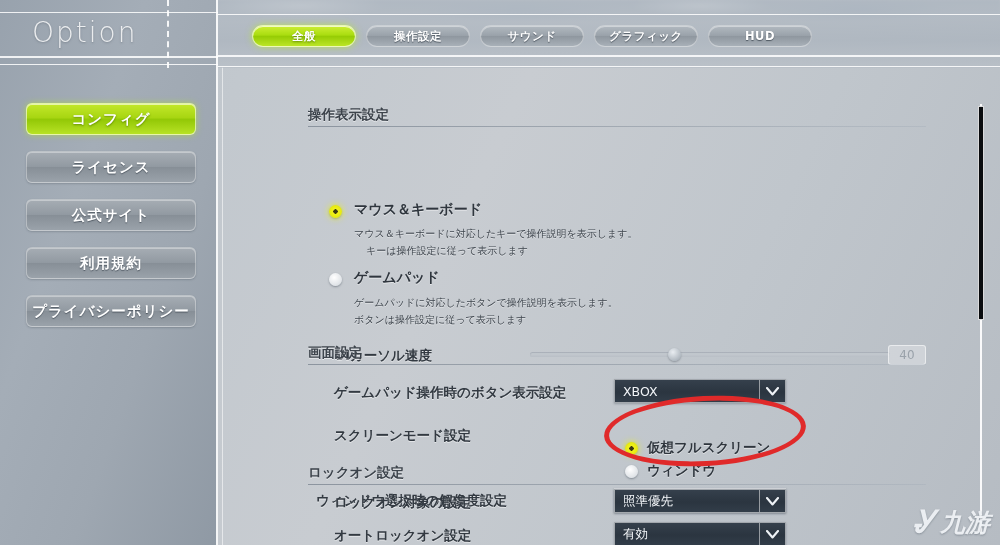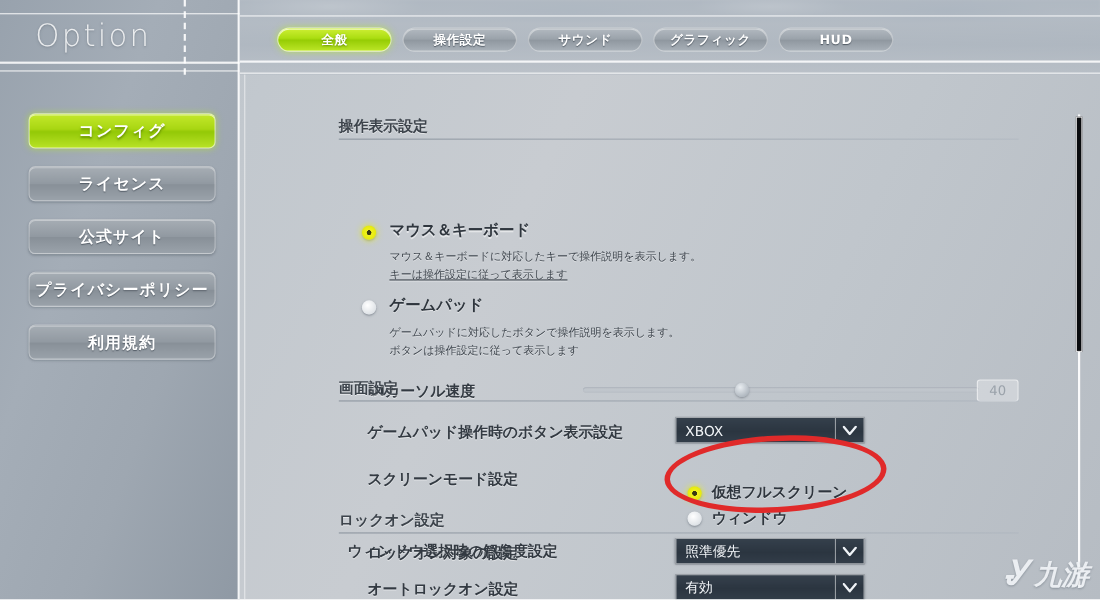--- a/index.html
+++ b/index.html
@@ -251,24 +251,24 @@
       <div class="side-btn active">
         <span>コンフィグ</span>
       </div>
       <div class="side-btn">
         <span>ライセンス</span>
       </div>
       <div class="side-btn">
         <span>公式サイト</span>
       </div>
       <div class="side-btn">
+        <span>利用規約</span>
+      </div>
+      <div class="side-btn">
         <span>プライバシーポリシー</span>
-      </div>
-      <div class="side-btn">
-        <span>利用規約</span>
       </div>
     </div>
   </div>
 
   <div id="panel-divider"></div>
   <div id="panel-divider2"></div>
 
   <div id="header">
     <div class="hdr-line hdr-top"></div>
     <div class="hdr-line hdr-b1"></div>
@@ -293,21 +293,21 @@
   </div>
 
   <div id="content">
 
     <div class="section-head" style="left:84px; top:38px;">操作表示設定</div>
     <div class="section-rule" style="left:84px; top:58px; width:618px;"></div>
 
     <div class="radio on" style="left:105px; top:137px;"></div>
     <div class="opt-label" style="left:130px; top:133px;">マウス＆キーボード</div>
     <div class="desc" style="left:130px; top:157px;">マウス＆キーボードに対応したキーで操作説明を表示します。</div>
-    <div class="desc" style="left:130px; top:174px;text-decoration:underline;">キーは操作設定に従って表示します</div>
+    <div class="desc" style="left:142px; top:174px;">キーは操作設定に従って表示します</div>
 
     <div class="radio" style="left:105px; top:205px;"></div>
     <div class="opt-label" style="left:130px; top:201px;">ゲームパッド</div>
     <div class="desc" style="left:130px; top:226px;">ゲームパッドに対応したボタンで操作説明を表示します。</div>
     <div class="desc" style="left:130px; top:243px;">ボタンは操作設定に従って表示します</div>
 
     <div class="row-label" style="left:110px; top:279px;">UIカーソル速度</div>
     <div class="slider-track" style="left:306px; top:284px; width:360px;"></div>
     <div class="slider-knob" style="left: 443.5px; top: 280px;"></div>
     <div class="value-box" style="left:664px; top:277px;">40</div>

